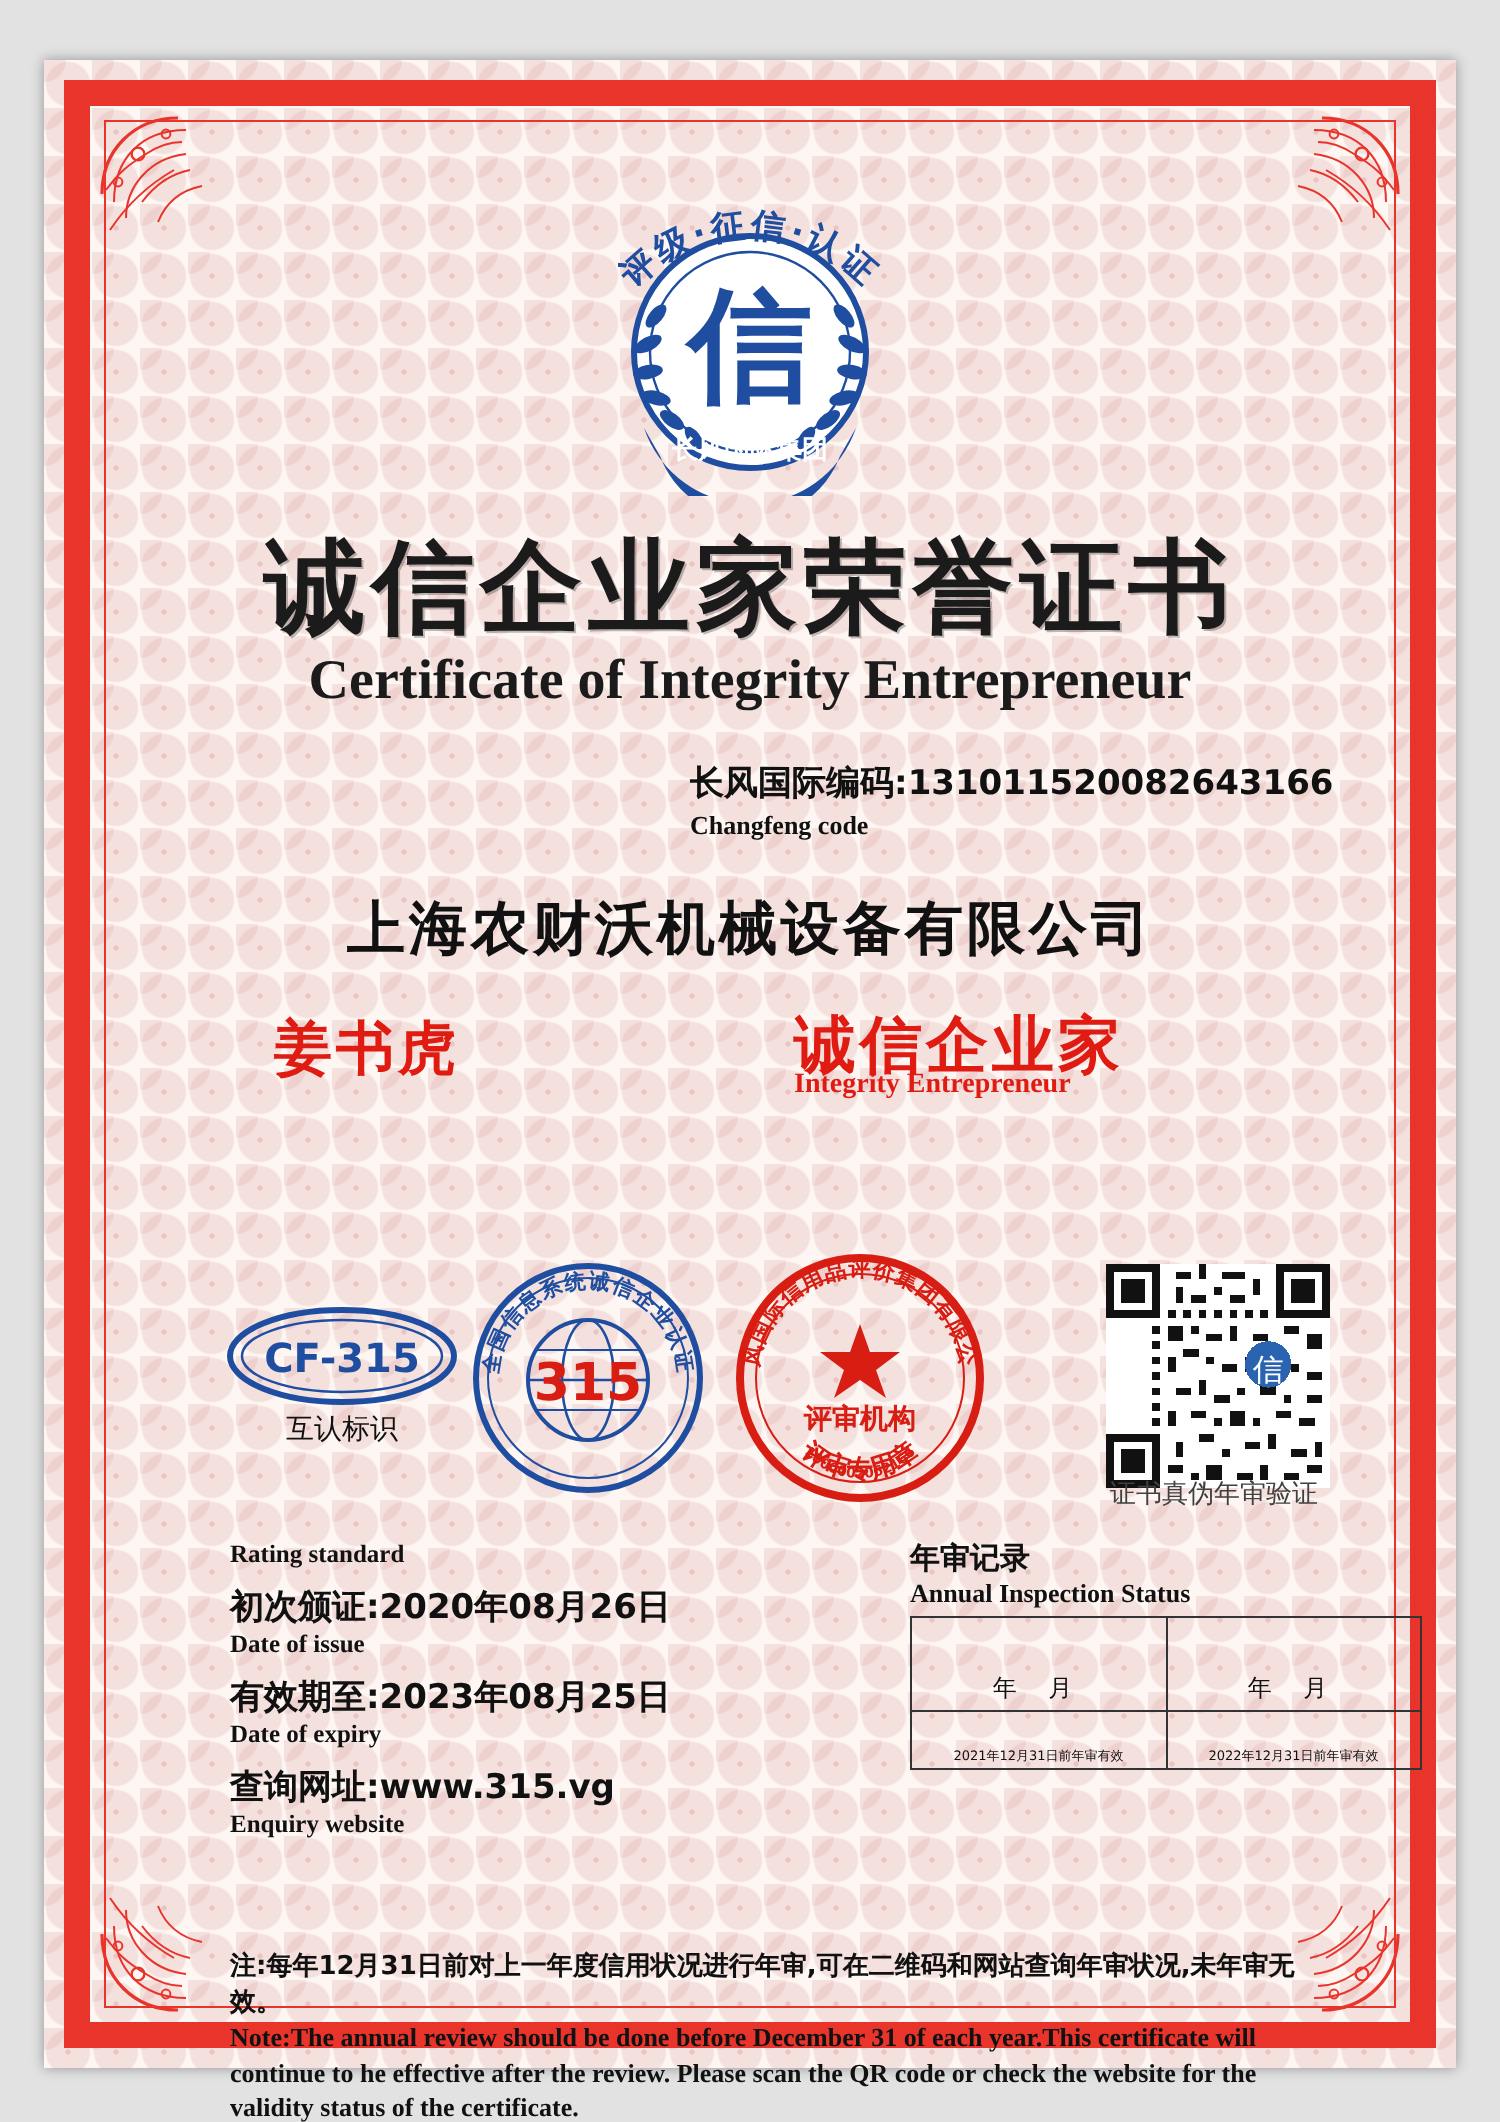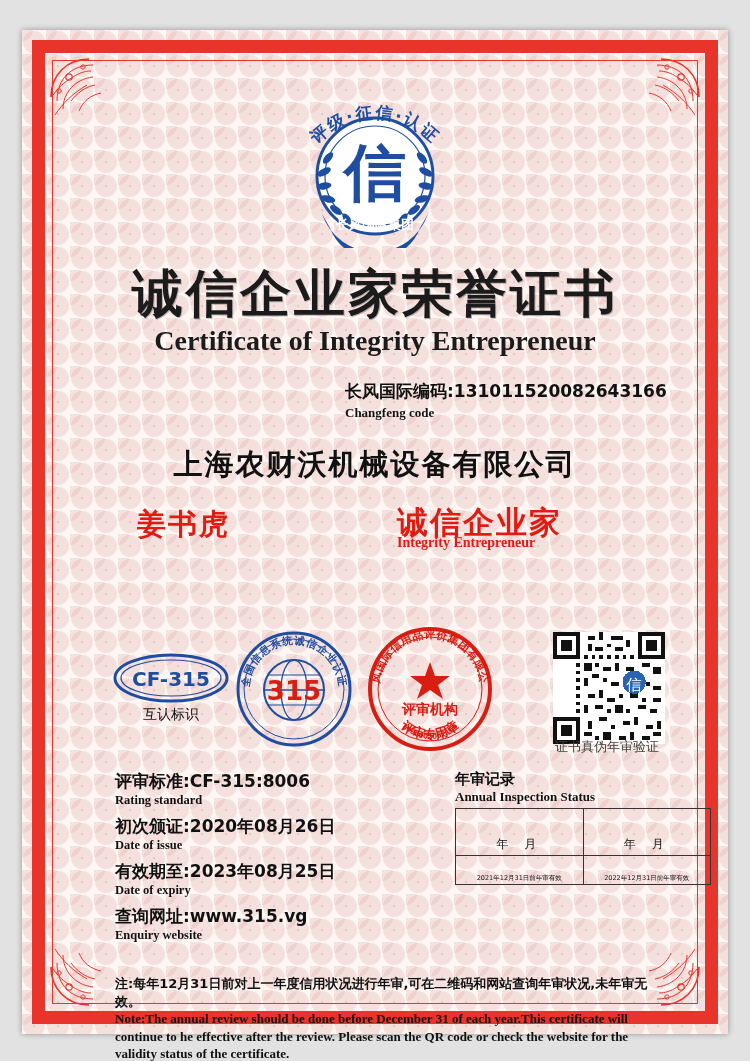--- a/index.html
+++ b/index.html
@@ -579,21 +579,20 @@
 
           </g>
           <circle cx="21" cy="13" r="3" fill="#2a63b0"></circle>
           <text x="21" y="15" text-anchor="middle" font-family="DejaVu Sans, sans-serif" font-size="4" fill="#fff">信</text>
         </svg>
       </div>
       <div class="qr-label">证书真伪年审验证</div>
 
       <div class="details">
         <div class="d-row">
-          <div class="d-cn">评审标准:CF-315:8006</div>
           <div class="d-en">Rating standard</div>
         </div>
         <div class="d-row">
           <div class="d-cn">初次颁证:2020年08月26日</div>
           <div class="d-en">Date of issue</div>
         </div>
         <div class="d-row">
           <div class="d-cn">有效期至:2023年08月25日</div>
           <div class="d-en">Date of expiry</div>
         </div>

